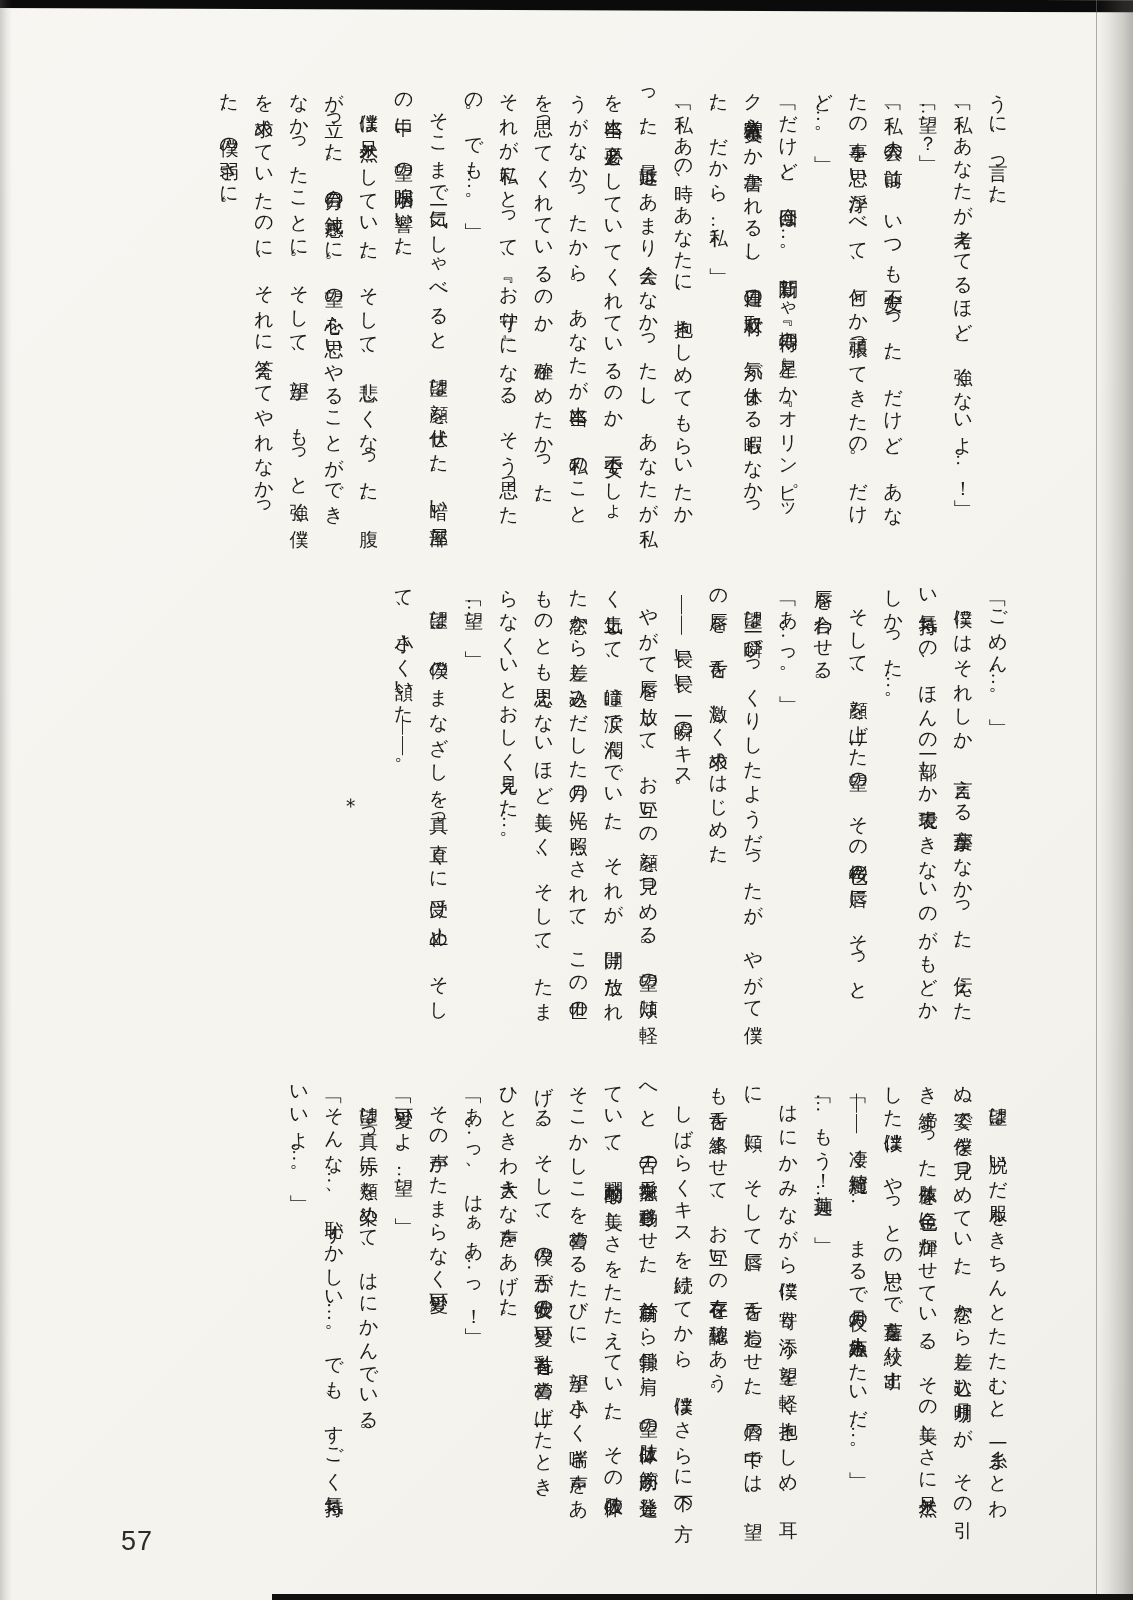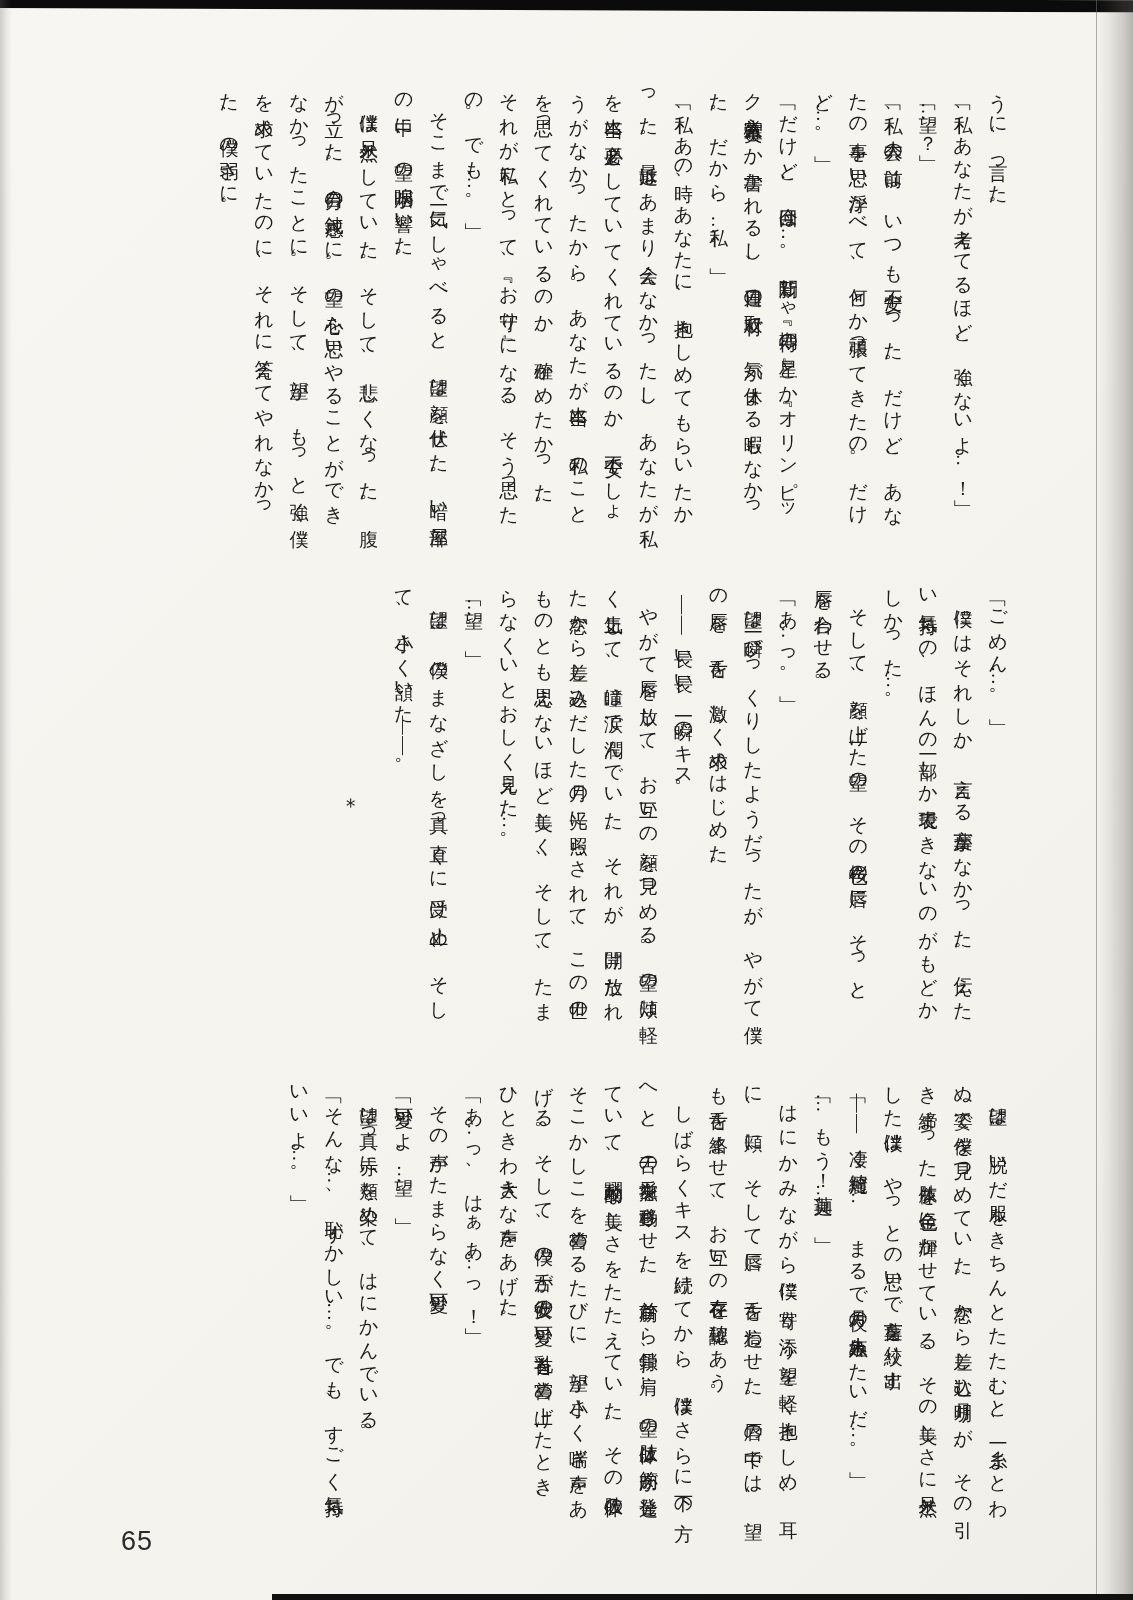--- a/index.html
+++ b/index.html
@@ -126,13 +126,13 @@
     <p class="indent">「…もう！莫迦…。」</p>
     <p class="indent">はにかみながら僕に寄り添う望を軽く抱きしめ、耳に、頬に、そして唇に、舌を這わせた。唇の中では、望も舌を絡ませて、お互いの存在を確認しあう。</p>
     <p class="indent">しばらくキスを続けてから、僕はさらに下の方へと、舌の愛撫を移動させた。首筋から鎖骨、肩…。望の肢体は筋肉が発達していて、躍動的な美しさをたたえていた。その肢体のそこかしこを嘗めるたびに、望が小さく喘ぎ声をあげる。そして、僕の舌が彼女の可愛い乳首を嘗め上げたとき、ひときわ大きな声をあげた。</p>
     <p class="indent">「あ…っ、はぁあ…っ！」</p>
     <p class="indent">その声がたまらなく可愛い。</p>
     <p class="indent">「可愛いよ、望…。」</p>
     <p class="indent">望は真っ赤に頬を染めて、はにかんでいる。</p>
     <p class="indent">「そんな…、恥ずかしい…。でも、すごく気持ちいいよ…。」</p>
   </div>
 
-<div class="page-number">65</div>
+<div class="page-number">57</div>
 
 </body></html>

